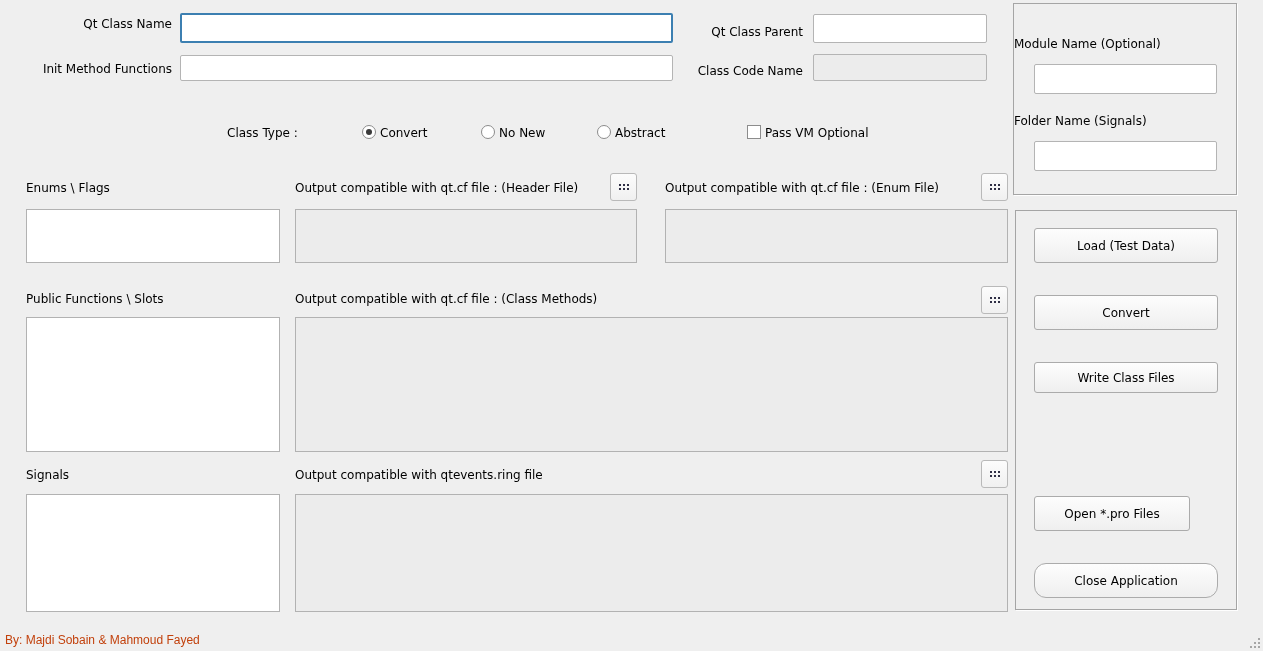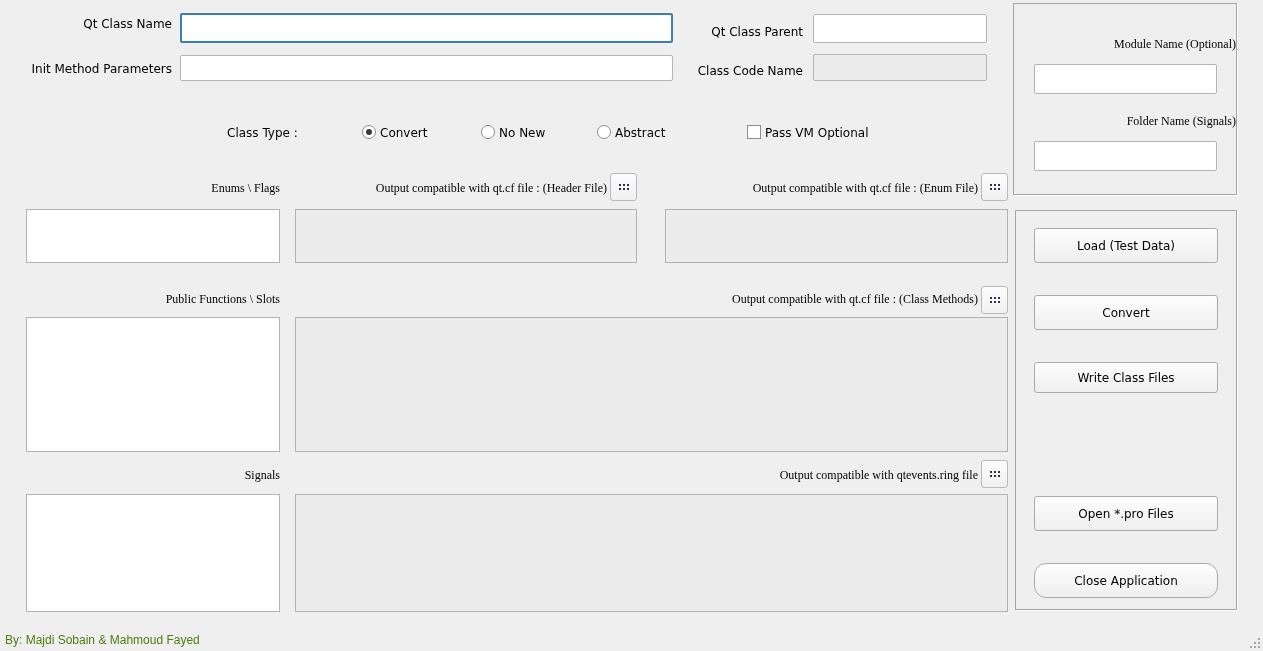--- a/index.html
+++ b/index.html
@@ -3,21 +3,21 @@
 <meta charset="utf-8">
 <style>
   html,body{margin:0;padding:0;}
   body{
     width:1263px;height:651px;position:relative;overflow:hidden;
     background:#efefef;color:#000;
     font-family:"DejaVu Sans","Liberation Sans",sans-serif;font-size:12px;
   }
   .lbl{position:absolute;line-height:15px;white-space:nowrap;}
   .lbl.r{text-align:right;}
-  .lbl.c{text-align:right;white-space:normal;font-family:Liberation Serif, serif;}
+  .lbl.c{text-align:left;white-space:normal;}
 
   input.txt{
     position:absolute;box-sizing:border-box;background:#fff;
     border:1px solid #b4b4b4;border-radius:2px;outline:none;
     font:inherit;padding:0 6px;
   }
   input.txt.focused{border:2px solid #3c7fb1;}
   input.txt.disabled{background:#ececec;}
 
   textarea.box{
@@ -60,35 +60,35 @@
     content:"";position:absolute;left:3px;top:3px;width:6px;height:6px;
     border-radius:50%;background:#3a3a3a;
   }
   .checkbox{
     position:absolute;width:14px;height:14px;box-sizing:border-box;
     border:1px solid #8c8c8c;background:#fff;cursor:pointer;
   }
 
   .statusbar{
     position:absolute;left:5px;top:633px;
-    font-family:"Liberation Sans",sans-serif;font-size:12px;color:#4d7c0f;
+    font-family:"Liberation Sans",sans-serif;font-size:12px;color:#c2410c;
   }
   .grip{position:absolute;right:3px;bottom:3px;width:12px;height:12px;cursor:nwse-resize;}
   .grip::before{
     content:"";position:absolute;right:0;bottom:0;width:2px;height:2px;background:#a6a6a6;
     box-shadow:-4px 0 0 #a6a6a6,-8px 0 0 #a6a6a6,0 -4px 0 #a6a6a6,-4px -4px 0 #a6a6a6,0 -8px 0 #a6a6a6;
   }
 </style>
 </head>
 <body>
 
 <div class="lbl r" style="left:0;top:17px;width:172px;">Qt Class Name</div>
 <input class="txt focused" style="left: 180px; top: 13px; width: 493px; height: 30px;" value="">
 
-<div class="lbl r" style="left:0;top:62px;width:172px;">Init Method Parameters</div>
+<div class="lbl r" style="left:0;top:62px;width:172px;">Init Method Functions</div>
 <input class="txt" style="left: 180px; top: 55px; width: 493px; height: 26px;" value="">
 
 <div class="lbl r" style="left:640px;top:25px;width:163px;">Qt Class Parent</div>
 <input class="txt" style="left: 813px; top: 14px; width: 174px; height: 29px;" value="">
 
 <div class="lbl r" style="left:640px;top:64px;width:163px;">Class Code Name</div>
 <input class="txt disabled" style="left: 813px; top: 54px; width: 174px; height: 27px;" disabled="" value="">
 
 <div class="panel" style="left:1013px;top:3px;width:224px;height:192px;">
   <div class="lbl c" style="left:0;top:33px;width:100%;">Module Name (Optional)</div>
@@ -136,18 +136,18 @@
     <span class="dots"></span>
   </button>
 
 <textarea class="box white" style="left: 26px; top: 494px; width: 254px; height: 118px;"></textarea>
 <textarea class="box gray" style="left: 295px; top: 494px; width: 713px; height: 118px;" readonly=""></textarea>
 
 <div class="panel" style="left:1015px;top:210px;width:222px;height:400px;padding-left:24px;">
   <button class="push" style="left:18px;top:17px;width:184px;height:35px;">Load (Test Data)</button>
   <button class="push" style="left:18px;top:84px;width:184px;height:35px;">Convert</button>
   <button class="push" style="left:18px;top:151px;width:184px;height:31px;">Write Class Files</button>
-  <button class="push" style="left:18px;top:285px;width:184px;height:35px;">Open *.pro Files</button>
+  <button class="push" style="left:18px;top:285px;width:156px;height:35px;">Open *.pro Files</button>
   <button class="push" style="left:18px;top:352px;width:184px;height:35px;border-radius:12px;">Close Application</button>
 </div>
 
 <div class="statusbar">By: Majdi Sobain &amp; Mahmoud Fayed</div>
 <div class="grip"></div>
 
 </body></html>

